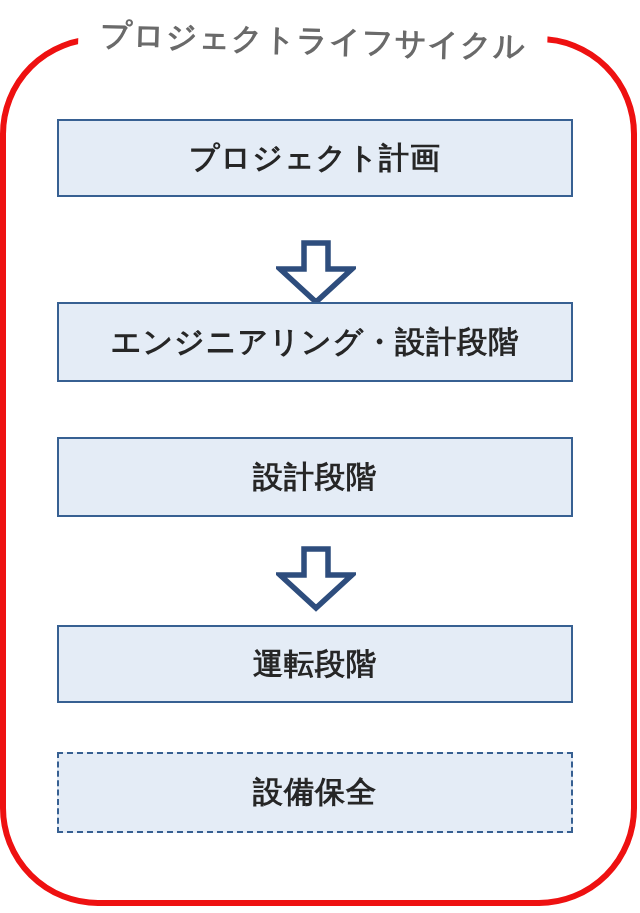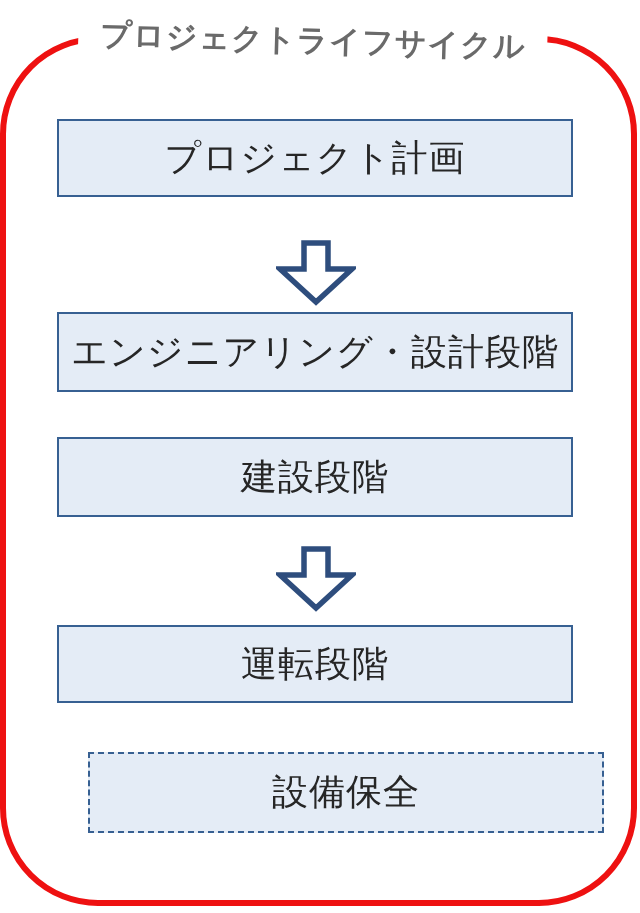--- a/index.html
+++ b/index.html
@@ -46,22 +46,22 @@
     box-sizing: border-box;
     background: var(--box-fill, #e4ecf6);
     border: 2px solid var(--box-border, #376092);
     display: flex;
     align-items: center;
     justify-content: center;
     z-index: 1;
   }
   .box.dashed { border-style: dashed; }
   .box-label {
-    font-size: 36px;
-    font-weight: 400;
+    font-size: 30px;
+    font-weight: 700;
     letter-spacing: 1px;
     color: var(--box-text, #262626);
     white-space: nowrap;
   }
   .arrow {
     position: absolute;
     left: 276px;
     width: 80px;
     height: 66px;
     z-index: 1;
@@ -83,33 +83,33 @@
   <div class="diagram-title">プロジェクトライフサイクル</div>
 
   <div class="box solid" style="top:119px; height:78px;">
     <span class="box-label">プロジェクト計画</span>
   </div>
 
   <svg class="arrow" style="top:240px;" viewBox="0 0 80 66" aria-hidden="true">
     <path d="M28 3 H52 V29 H76 L40 62 L4 29 H28 Z"></path>
   </svg>
 
-  <div class="box solid" style="top:312px; height:80px;">
+  <div class="box solid" style="top:302px; height:80px;">
     <span class="box-label">エンジニアリング・設計段階</span>
   </div>
 
   <div class="box solid" style="top:437px; height:80px;">
-    <span class="box-label">建設段階</span>
+    <span class="box-label">設計段階</span>
   </div>
 
   <svg class="arrow" style="top:546px;" viewBox="0 0 80 66" aria-hidden="true">
     <path d="M28 3 H52 V29 H76 L40 62 L4 29 H28 Z"></path>
   </svg>
 
   <div class="box solid" style="top:625px; height:78px;align-items:center;">
     <span class="box-label">運転段階</span>
   </div>
 
-  <div class="box dashed" style="top:752px; height:81px;margin-left:31px;">
+  <div class="box dashed" style="top:752px; height:81px;">
     <span class="box-label">設備保全</span>
   </div>
 
 </div>
 
 </body></html>

